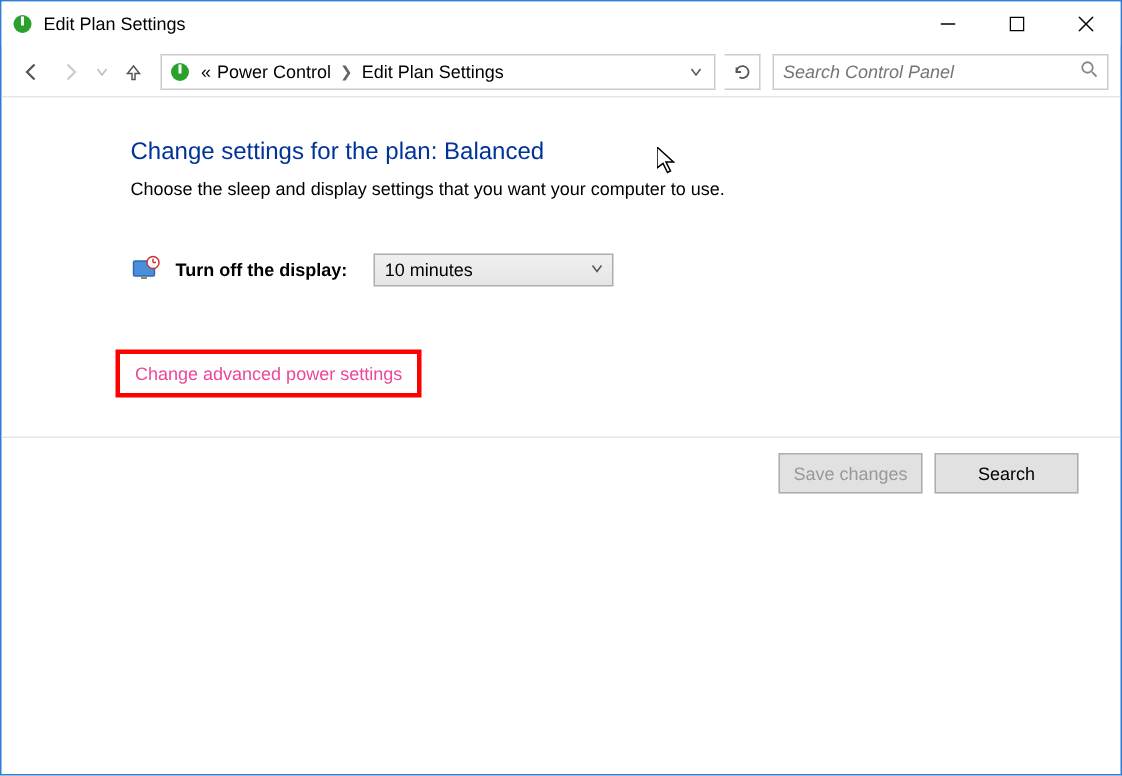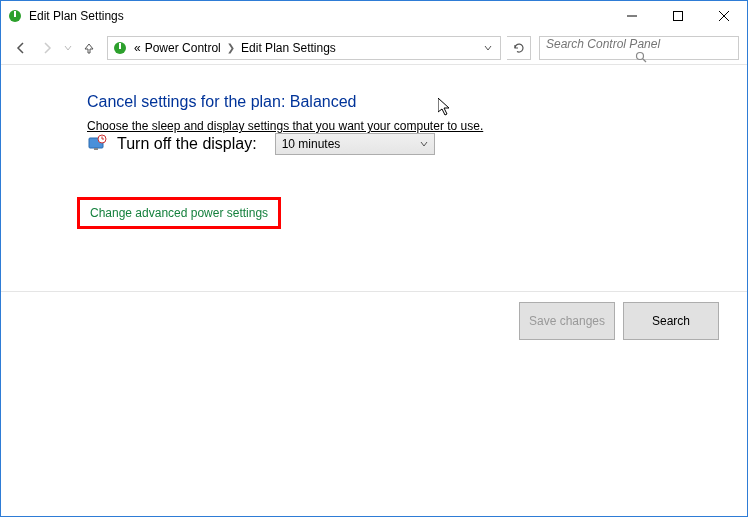--- a/index.html
+++ b/index.html
@@ -67,26 +67,25 @@
     .address-bar .chev { color: #666; padding: 0 4px; font-size: 10px; }
     .address-bar .addr-drop {
       margin-left: auto; color: #555; padding: 0 4px;
     }
     .refresh-btn {
       width: 24px; height: 24px; border:1px solid #ccc; border-left:none;
       display:flex; align-items:center; justify-content:center;
       background:#fff; color:#555; margin-right:6px;
     }
     .search-box {
-      width: 200px; height: 24px;
+      width: 224px; height: 24px;
       border: 1px solid #ccc;
       display: flex; align-items: center;
       padding: 0 6px;
       background: #fff;
-      flex-direction: column;
     }
     .search-box input {
       border: none; outline: none;
       font-size: 12px; font-style: italic;
       color: #777; width: 100%;
       background: transparent;
     }
     .search-box .search-icon { color: #888; margin-left: 4px; }
 
     .content {
@@ -94,47 +93,47 @@
     }
     .heading {
       color: #003399;
       font-size: 16px;
       font-weight: 400;
       margin-bottom: 8px;
     }
     .subtext {
       font-size: 12px;
       color: #000;
-      text-decoration: underline;
+      margin-bottom: 36px;
     }
     .setting-row {
       display: flex;
       align-items: center;
       gap: 10px;
       margin-bottom: 42px;
     }
     .setting-row .row-icon {
       width: 20px; height: 20px;
       display: inline-flex; align-items:center; justify-content:center;
     }
-    .setting-row label { font-size: 16px; color: #000; }
+    .setting-row label { font-size: 12px; color: #000; font-weight: bold; }
     .dropdown {
       width: 160px; height: 22px;
       border: 1px solid #adadad;
       background: linear-gradient(#f0f0f0, #e5e5e5);
       display: flex; align-items: center;
       padding: 0 6px;
       position: relative;
     }
     .dropdown .dd-value { font-size: 12px; }
     .dropdown .dd-arrow {
       position: absolute; right: 6px; color: #555; font-size: 10px;
     }
     .link {
-      color: #15803d;
+      color: #ec4899;
       font-size: 12px;
       display: block;
       cursor: pointer;
     }
     .link.boxed {
       display: inline-block;
       border: 3px solid #ff0000;
       padding: 6px 10px;
       margin-bottom: 16px;
       margin-left: -10px;
@@ -146,21 +145,21 @@
       left: 0; right: 0;
       top: 290px;
       border-top: 1px solid #e5e5e5;
       padding: 10px 28px 0 0;
       display: flex;
       justify-content: flex-end;
       gap: 8px;
     }
     .btn {
       min-width: 96px;
-      height: 38px;
+      height: 27px;
       border: 1px solid #adadad;
       background: #e1e1e1;
       font-size: 12px;
       display: flex; align-items: center; justify-content: center;
       cursor: pointer;
     }
     .btn.disabled {
       color: #999;
       cursor: default;
     }
@@ -252,21 +251,21 @@
     <span class="search-icon">
       <svg width="12" height="12" viewBox="0 0 12 12">
           <circle cx="5" cy="5" r="3.5" fill="none" stroke="#888" stroke-width="1.2"></circle>
           <line x1="8" y1="8" x2="11" y2="11" stroke="#888" stroke-width="1.2"></line>
         </svg>
     </span>
   </div>
 </div>
 
 <div class="content">
-  <div class="heading">Cancel settings for the plan: Balanced</div>
+  <div class="heading">Change settings for the plan: Balanced</div>
   <div class="subtext">Choose the sleep and display settings that you want your computer to use.</div>
 
   <div class="setting-row">
     <span class="row-icon">
       <svg width="20" height="20" viewBox="0 0 20 20">
         <rect x="2" y="4" width="14" height="10" rx="1" fill="#4a90d9" stroke="#2a6bb0"></rect>
         <rect x="7" y="14" width="4" height="2" fill="#888"></rect>
         <circle cx="15" cy="5" r="4" fill="#fff" stroke="#cc3333" stroke-width="1"></circle>
         <line x1="15" y1="5" x2="15" y2="2.5" stroke="#cc3333" stroke-width="1"></line>
         <line x1="15" y1="5" x2="17" y2="5" stroke="#cc3333" stroke-width="1"></line>

